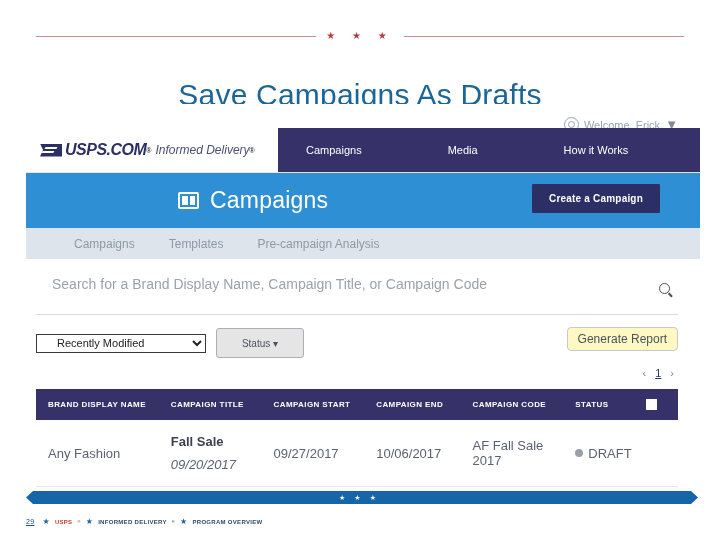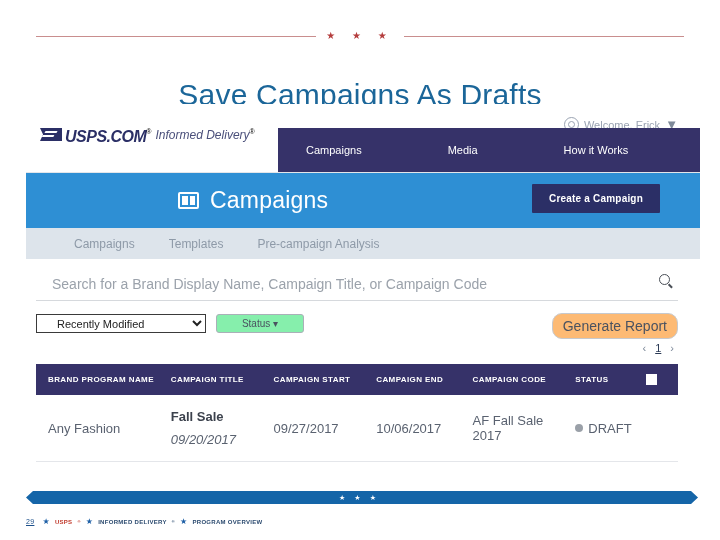--- a/index.html
+++ b/index.html
@@ -107,21 +107,21 @@
   
   .topnav {
     display: flex;
     align-items: stretch;
     height: 44px;
     border-bottom: 1px solid #e3e6ea;
   }
   .brand {
     flex: 0 0 238px;
     display: flex;
-    align-items: flex-start;
+    align-items: center;
     padding-left: 14px;
     background: #ffffff;
   }
   .eagle {
     width: 22px; height: 13px;
     background: #2b2f66;
     margin-right: 3px;
     clip-path: polygon(0 0, 100% 0, 100% 100%, 0 100%, 14% 50%);
     position: relative;
   }
@@ -223,24 +223,24 @@
     color: #8e9aa8;
     font-size: 12px;
     white-space: nowrap;
     cursor: pointer;
   }
 
   
   .search-wrap {
     position: relative;
     margin: 15px 22px 0 10px;
-    padding-bottom: 6px;
+    padding-bottom: 20px;
     border-bottom: 1px solid #d6d9dd;
     display: flex;
-    align-items: flex-start;
+    align-items: flex-end;
   }
   .search-input {
     flex: 1 1 auto;
     border: none;
     outline: none;
     background: transparent;
     font-family: "Liberation Sans", sans-serif;
     font-size: 14px;
     color: #9ba2ab;
     padding: 2px 0 2px 16px;
@@ -276,39 +276,39 @@
     height: 19px;
     font-family: "Liberation Sans", sans-serif;
     font-size: 11px;
     color: #222;
     border: 1px solid #3a3a3a;
     background: #ffffff;
     padding: 0 16px;
   }
   .status-btn {
     width: 88px;
-    height: 19px;
+    height: 30px;
     font-family: "Liberation Sans", sans-serif;
     font-size: 10px;
     color: #4a5260;
-    background: #86efac;
+    background: #e5e5e5;
     border: 1px solid #aab0b8;
     border-radius: 3px;
     cursor: pointer;
     text-align: center;
   }
   .gen-report {
     position: absolute;
     right: 22px;
     top: -1px;
-    background: #fdba74;
+    background: #fef9c3;
     border: 1px solid #c6c9ce;
-    border-radius: 10px;
+    border-radius: 4px;
     color: #4a5260;
-    font-size: 14px;
+    font-size: 12px;
     padding: 4px 10px;
     cursor: pointer;
     white-space: nowrap;
   }
 
   .pager {
     display: flex;
     justify-content: flex-end;
     align-items: center;
     gap: 9px;
@@ -482,21 +482,21 @@
 
   <div class="pager">
     <span class="pg-arrow">‹</span>
     <span class="pg-num">1</span>
     <span class="pg-arrow">›</span>
   </div>
 
   <table class="tbl">
     <thead>
       <tr>
-        <th style="width:21%">BRAND PROGRAM NAME</th>
+        <th style="width:21%">BRAND DISPLAY NAME</th>
         <th style="width:16%">CAMPAIGN TITLE</th>
         <th style="width:16%">CAMPAIGN START</th>
         <th style="width:15%">CAMPAIGN END</th>
         <th style="width:16%">CAMPAIGN CODE</th>
         <th style="width:11%">STATUS</th>
         <th style="width:5%">
           <span class="chk-head"></span>
         </th>
       </tr>
     </thead>

